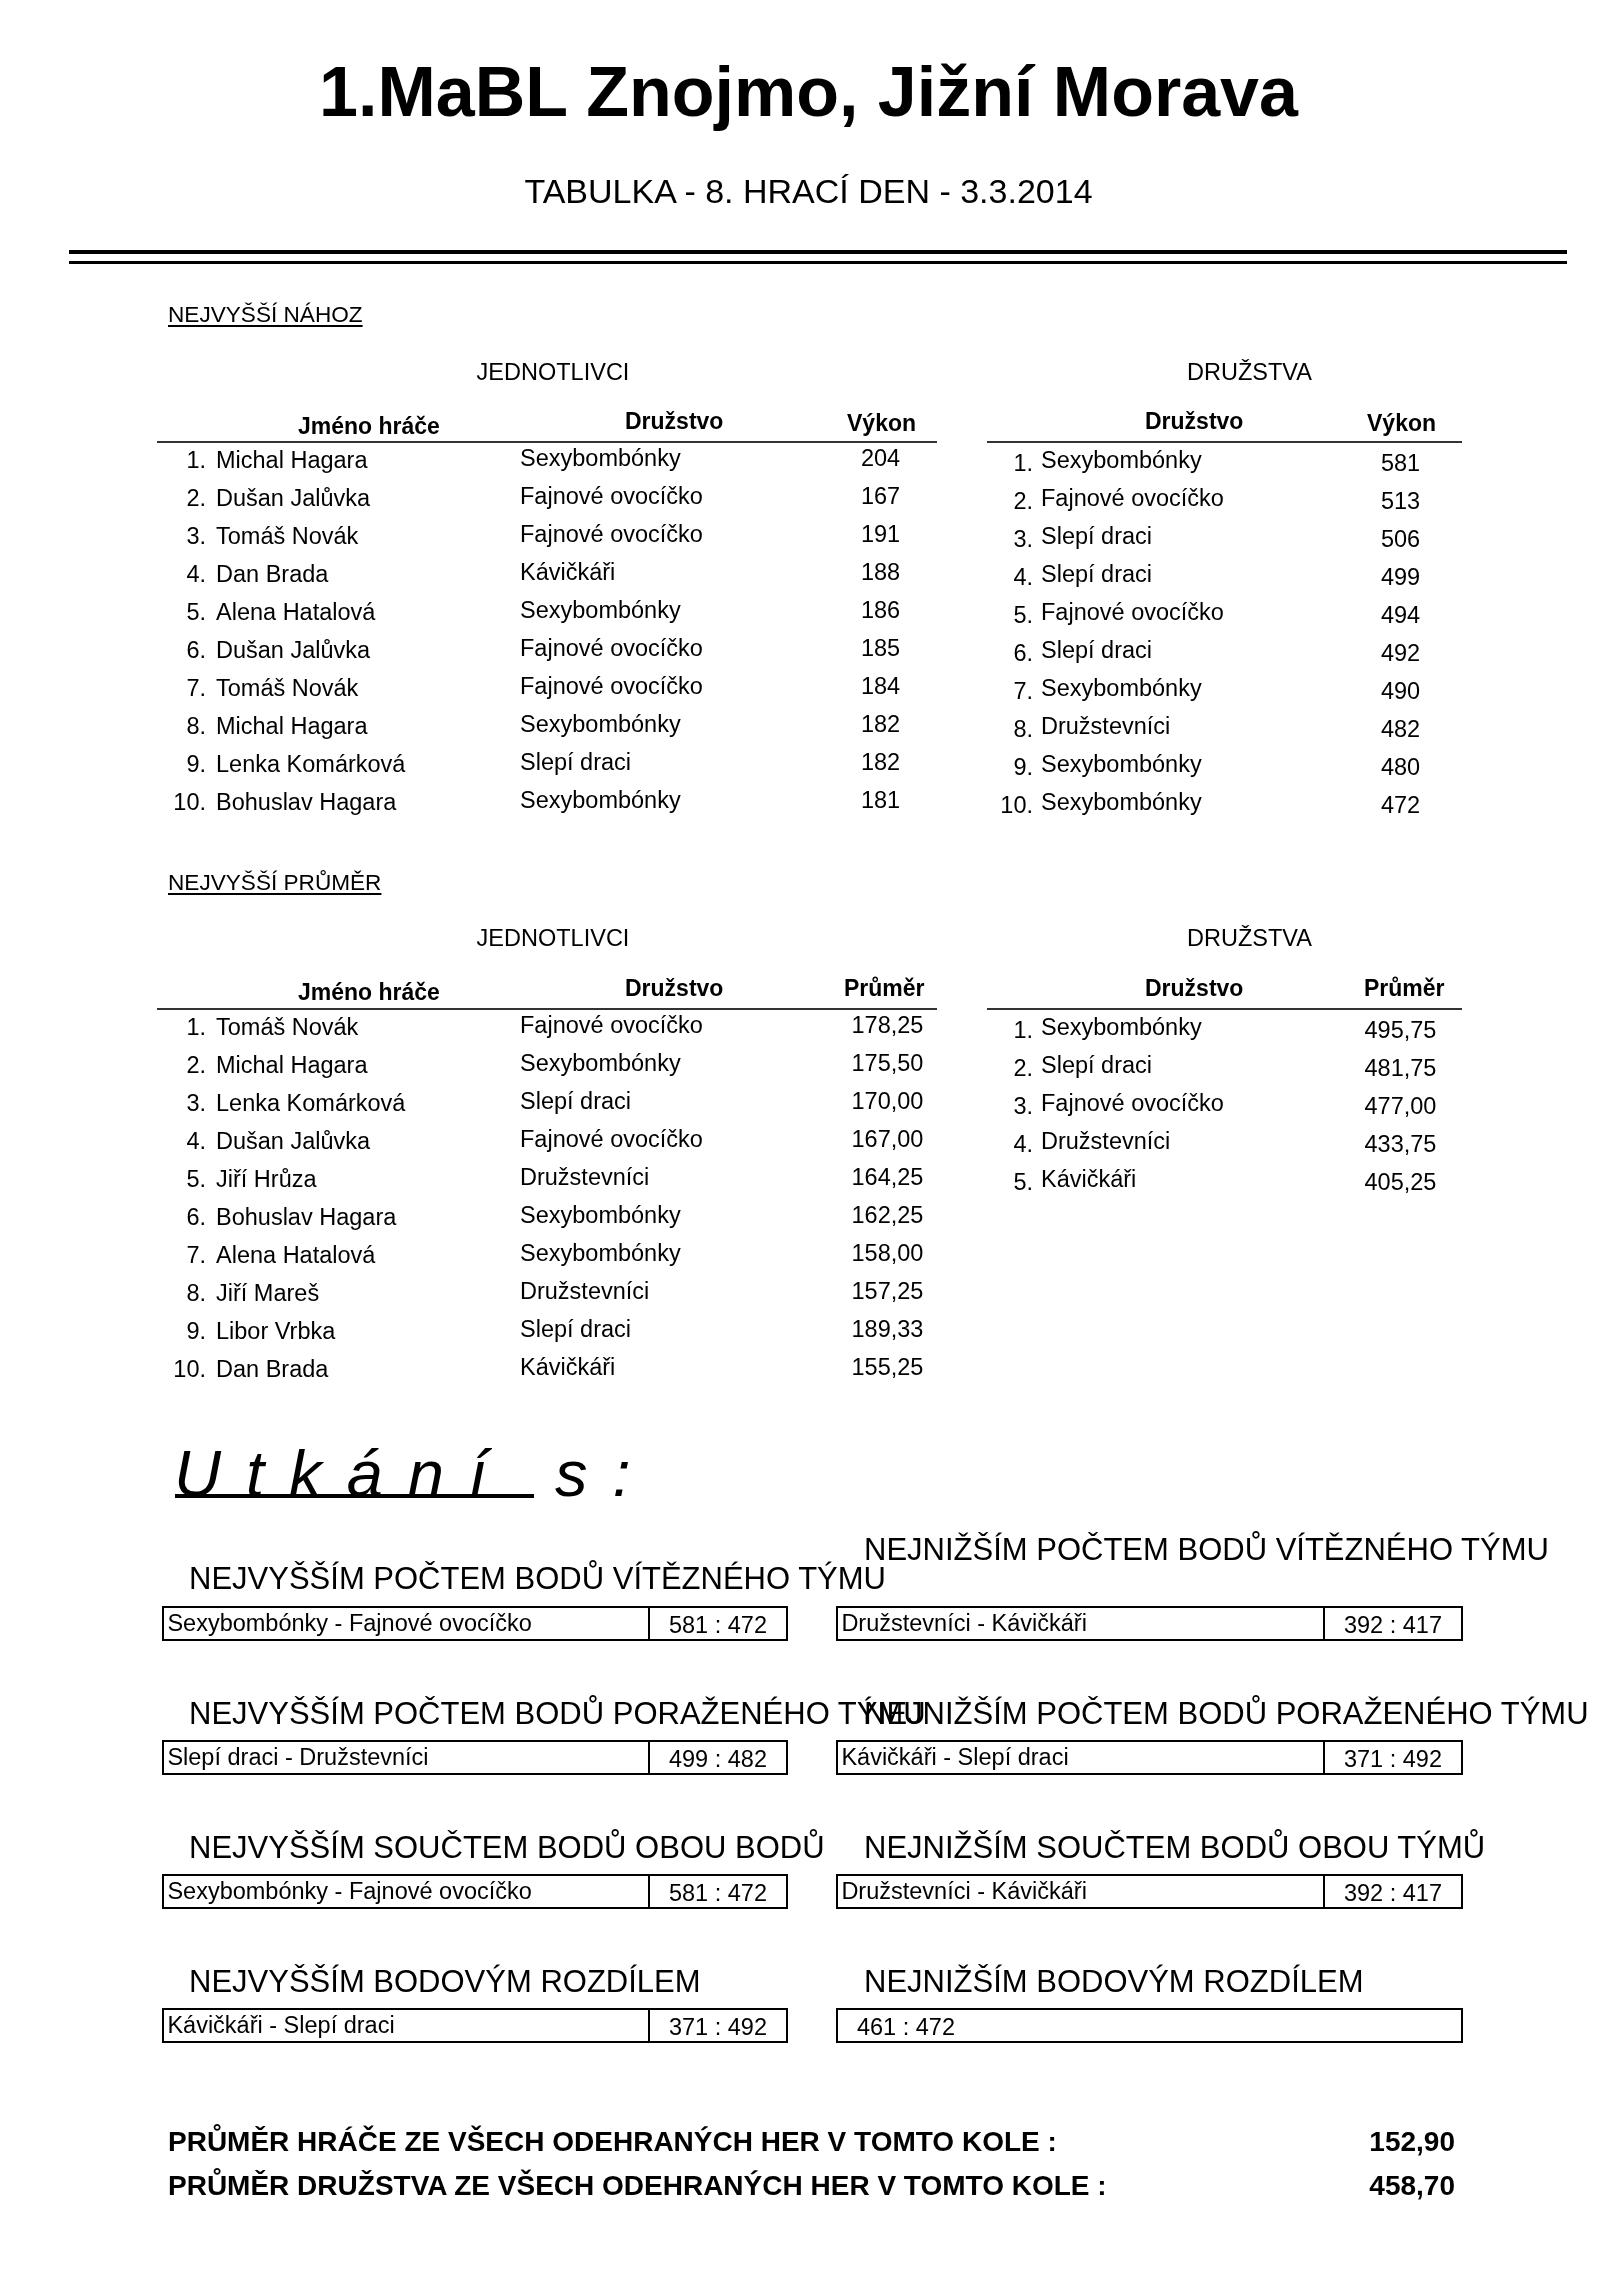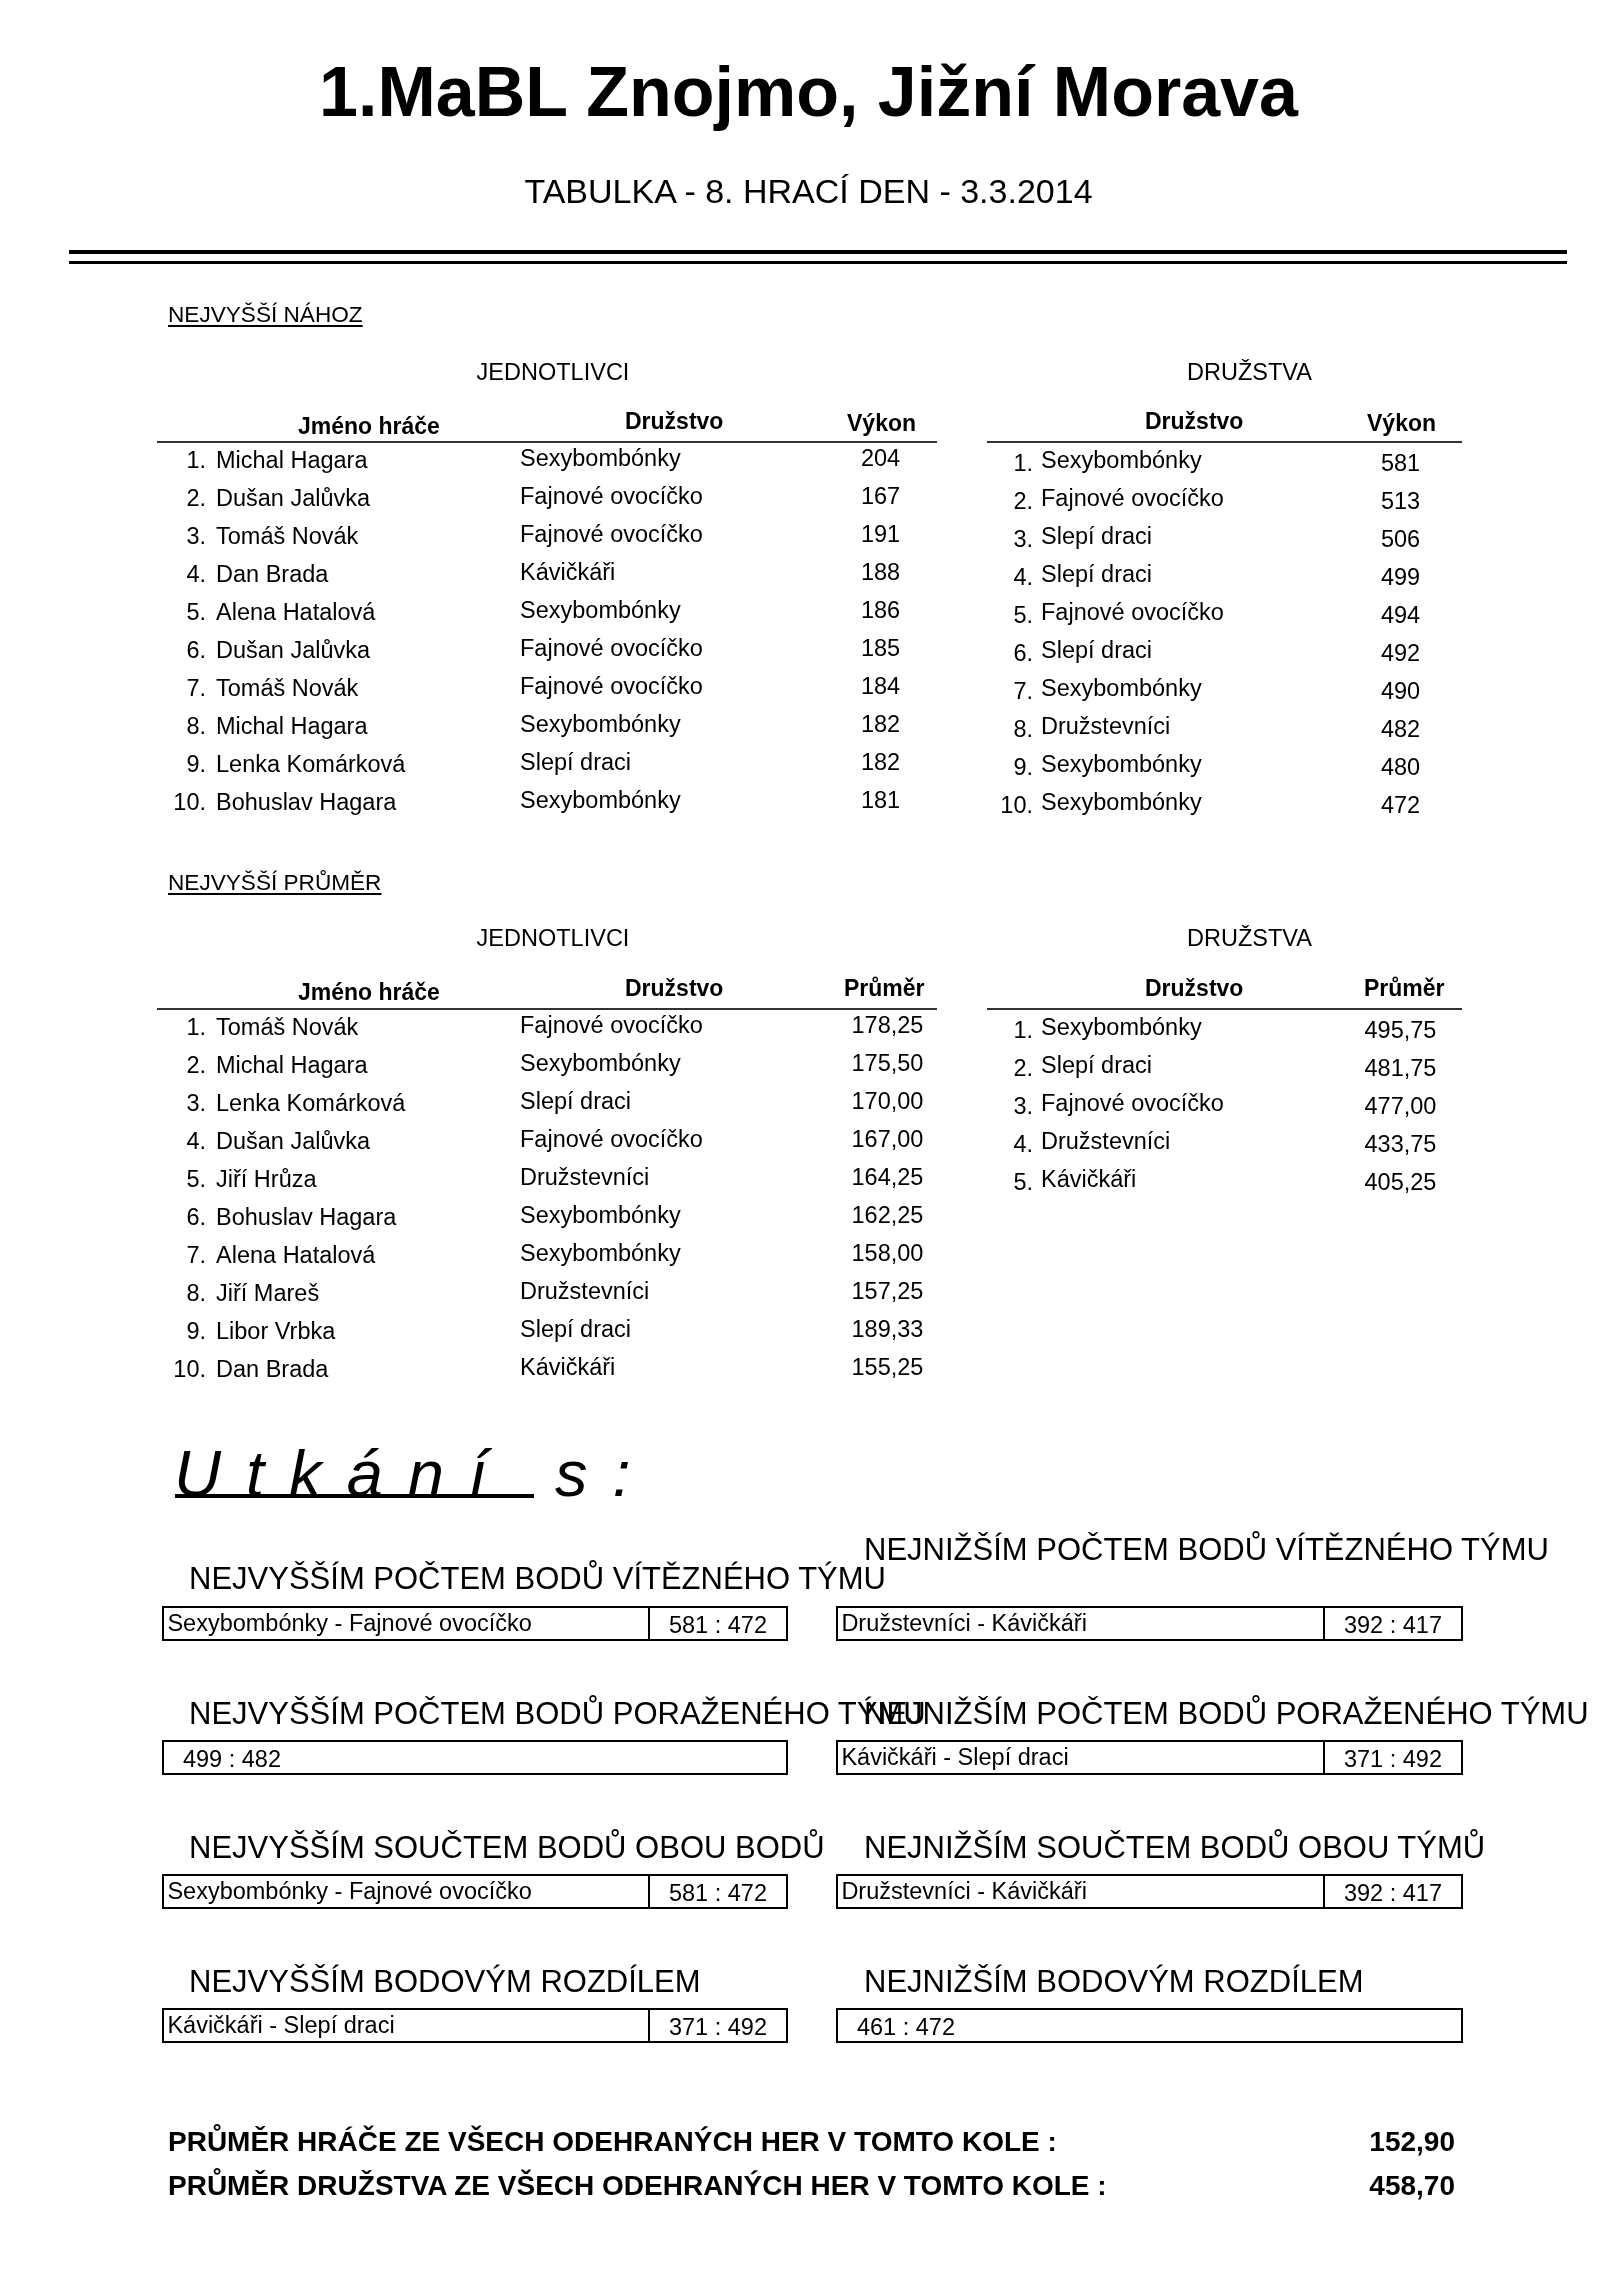--- a/index.html
+++ b/index.html
@@ -297,20 +297,21 @@
       <div class="rec-match">Sexybombónky - Fajnové ovocíčko</div>
       <div class="rec-score">581 : 472</div>
     </div>
     <div class="rec-label" style="left:864px; top:1526px;text-align:right;">NEJNIŽŠÍM POČTEM BODŮ VÍTĚZNÉHO TÝMU</div>
     <div class="rec-box" style="left:836px; top:1606px; width:627px;">
       <div class="rec-match">Družstevníci - Kávičkáři</div>
       <div class="rec-score">392 : 417</div>
     </div>
     <div class="rec-label" style="left:189px; top:1690px;">NEJVYŠŠÍM POČTEM BODŮ PORAŽENÉHO TÝMU</div>
     <div class="rec-box" style="left:162px; top:1740px; width:626px;">
+      <div class="rec-match">Slepí draci - Družstevníci</div>
       <div class="rec-score">499 : 482</div>
     </div>
     <div class="rec-label" style="left:864px; top:1690px;">NEJNIŽŠÍM POČTEM BODŮ PORAŽENÉHO TÝMU</div>
     <div class="rec-box" style="left:836px; top:1740px; width:627px;">
       <div class="rec-match">Kávičkáři - Slepí draci</div>
       <div class="rec-score">371 : 492</div>
     </div>
     <div class="rec-label" style="left:189px; top:1824px;">NEJVYŠŠÍM SOUČTEM BODŮ OBOU BODŮ</div>
     <div class="rec-box" style="left:162px; top:1874px; width:626px;">
       <div class="rec-match">Sexybombónky - Fajnové ovocíčko</div>

